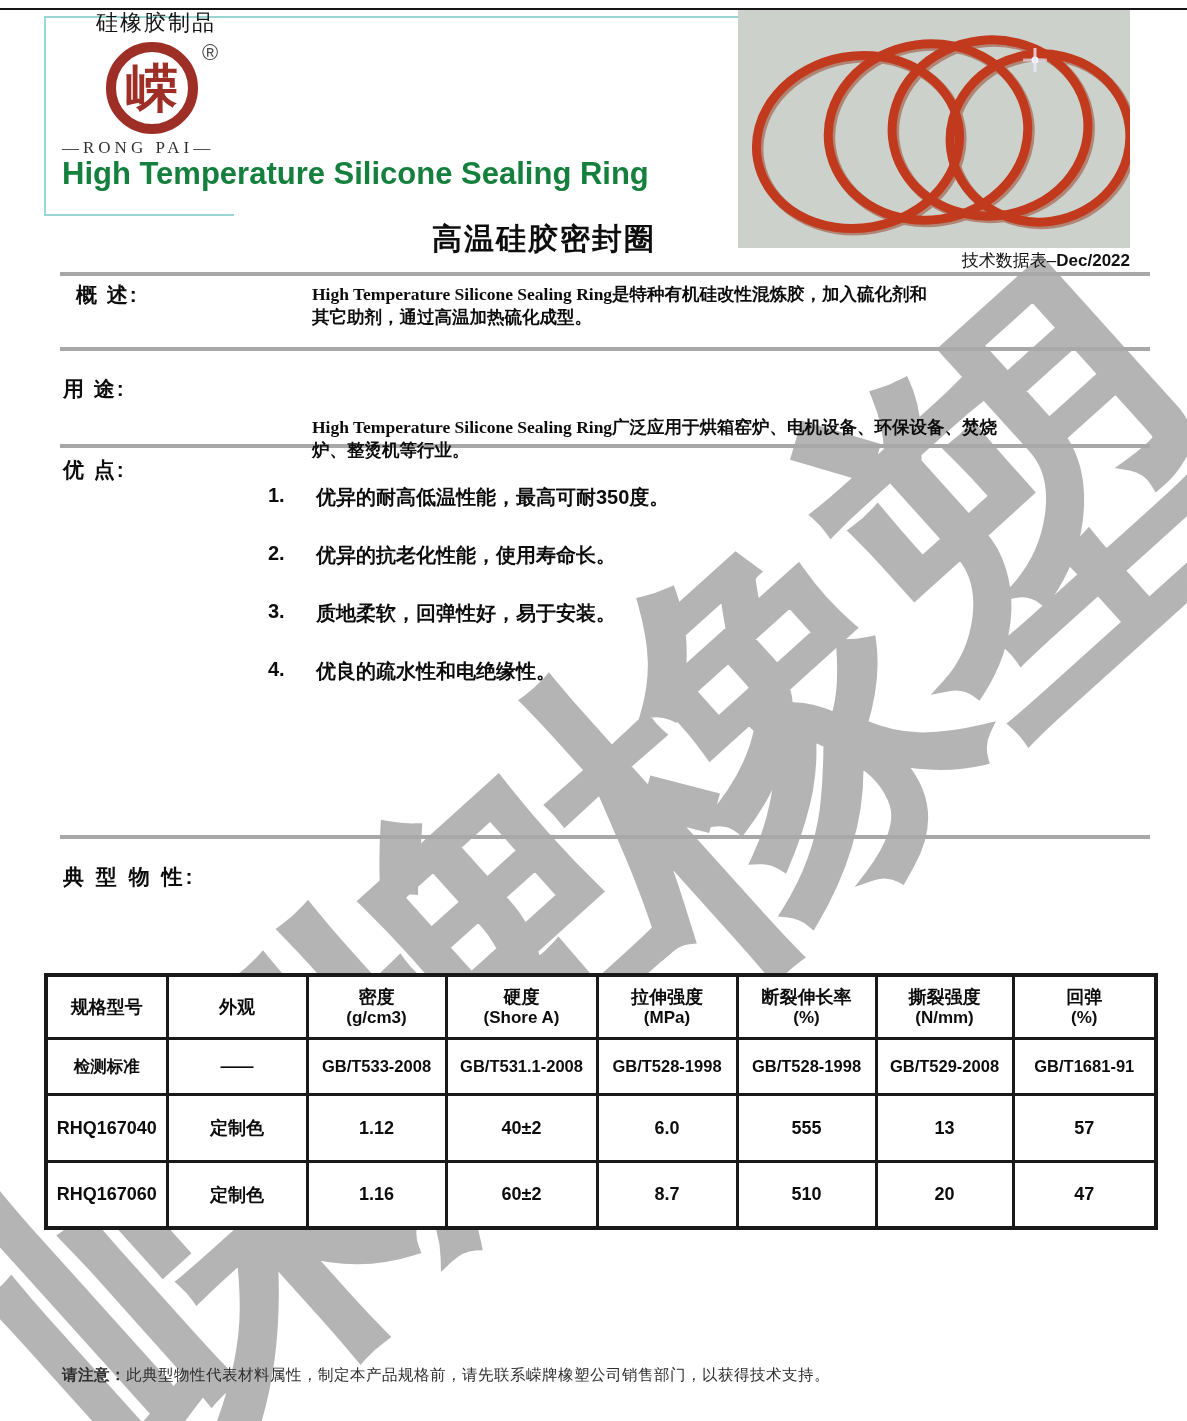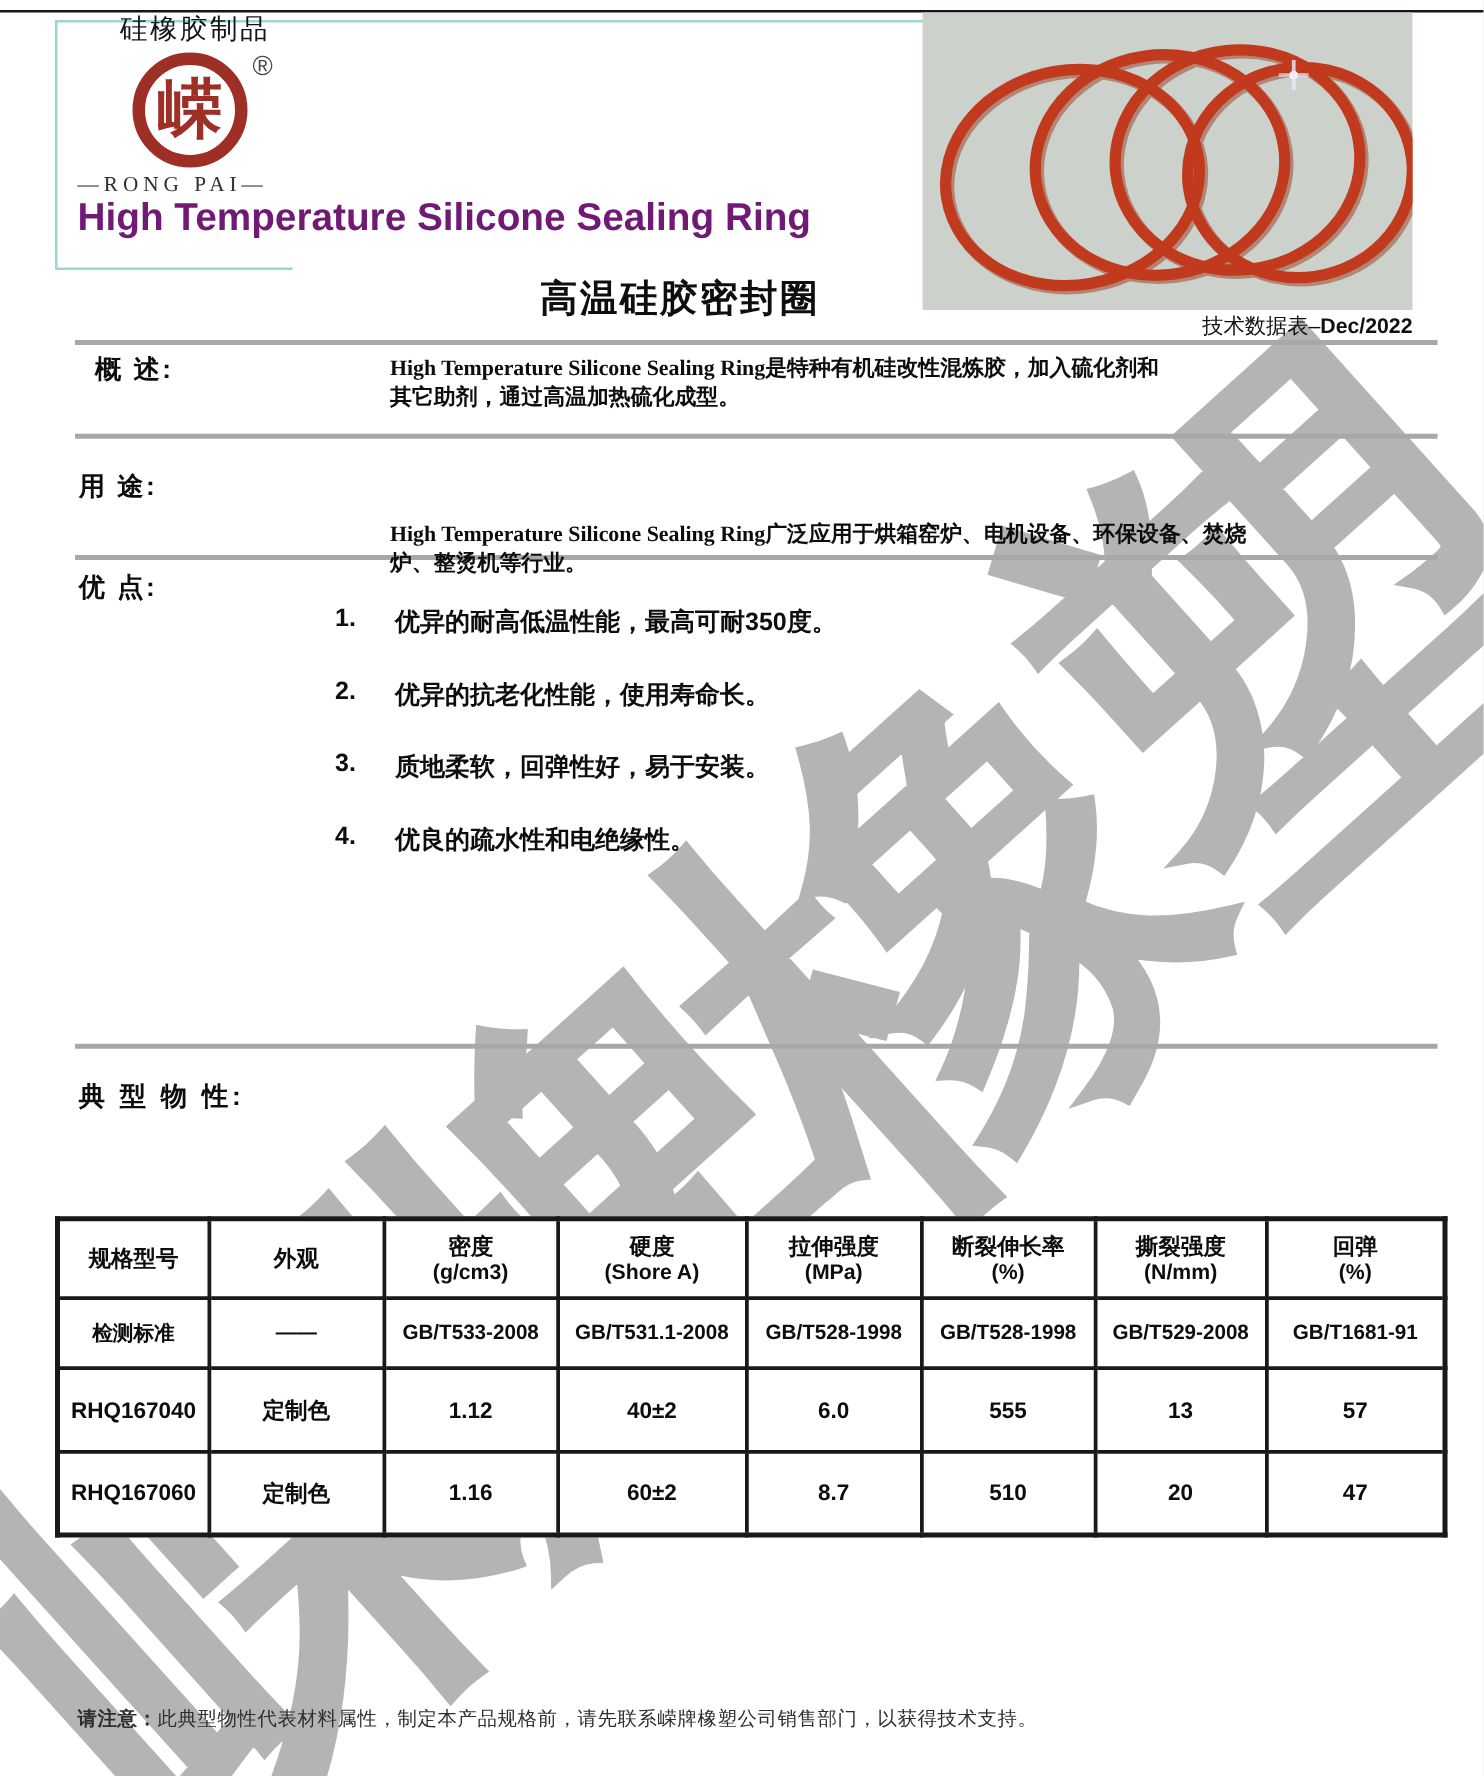--- a/index.html
+++ b/index.html
@@ -26,21 +26,21 @@
   .hbox-bottom{left:44px;top:214px;width:190px;height:2px;background:var(--box-border,#9ad6d4);}
   .tagline{left:96px;top:8px;font-size:22px;letter-spacing:2px;color:#141414;font-weight:500;}
   
   .logo{left:106px;top:42px;width:92px;height:92px;border-radius:50%;
         border:10px solid var(--logo-red,#9e2f27);box-sizing:border-box;
         display:flex;align-items:center;justify-content:center;}
   .logo-glyph{font-size:52px;font-weight:700;color:var(--logo-red,#9e2f27);line-height:1;}
   .reg-mark{left:202px;top:40px;font-size:22px;color:#4a4a4a;}
   .brand{left:62px;top:138px;font-family:"Liberation Serif",serif;font-size:17px;
          letter-spacing:4px;color:#303030;}
-  .title-en{left:62px;top:156px;font-size:31px;font-weight:700;white-space:nowrap;color:#701a75;}
+  .title-en{left:62px;top:156px;font-size:31px;font-weight:700;white-space:nowrap;color:#15803d;}
   .title-zh{left:432px;top:219px;font-size:30px;font-weight:700;letter-spacing:2px;color:#0e0e0e;}
   
   .photo{left:738px;top:10px;width:392px;height:238px;background:var(--photo-bg,#ccd2cb);}
   .photo svg{display:block;}
   .caption{left:738px;top:249px;width:392px;text-align:right;font-size:17px;color:#101010;}
   .caption .date{font-weight:700;}
   
   .divider{left:60px;width:1090px;height:4px;background:var(--divider-gray,#a8a8a8);}
   .div1{top:272px;} .div2{top:347px;} .div3{top:444px;} .div4{top:835px;}
   

